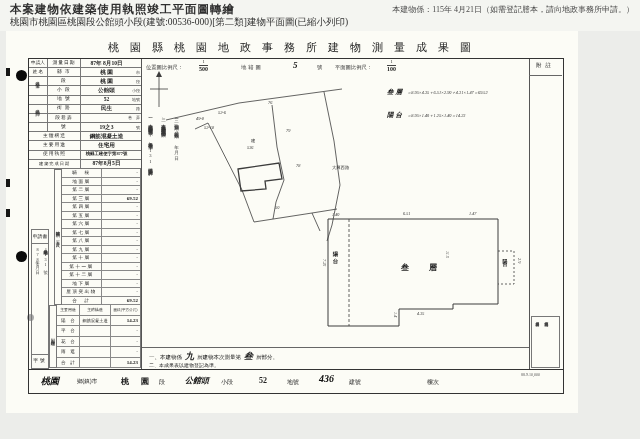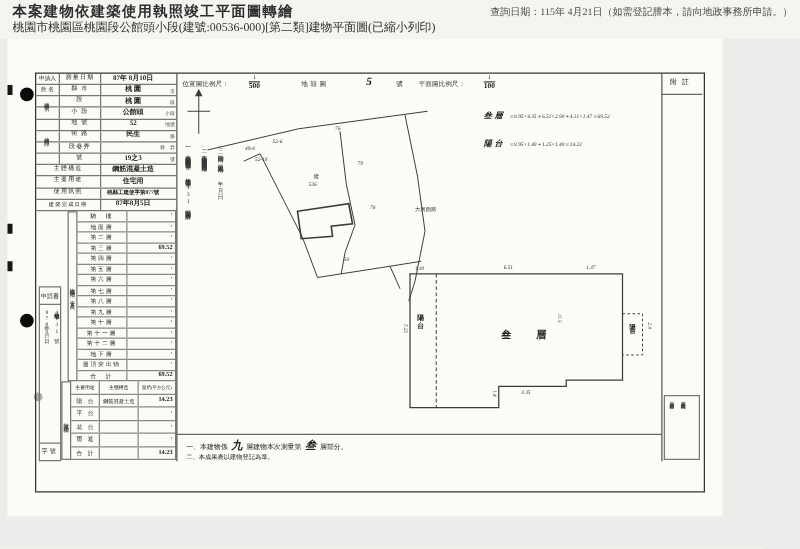--- a/index.html
+++ b/index.html
@@ -73,31 +73,32 @@
   .bc{position:absolute;white-space:nowrap;}
   .overlay{position:absolute;left:0;top:0;width:534px;height:334px;pointer-events:none;}
   .dot{position:absolute;border-radius:50%;background:#0b0b0b;}
   .tick{position:absolute;width:4px;height:8px;background:#151515;left:0;}
 </style>
 </head>
 <body>
 
 <div class="topband"></div>
 <div class="hdr1">本案建物依建築使用執照竣工平面圖轉繪</div>
-<div class="hdrq">查詢日期：115年 4月21日（如需登記謄本，請向地政事務所申請。）</div>
+<div class="hdrq">本建物係：115年 4月21日（如需登記謄本，請向地政事務所申請。）</div>
 <div class="hdr2">桃園市桃園區桃園段公館頭小段(建號:00536-000)[第二類]建物平面圖(已縮小列印)</div>
 
 <div class="scan">
   <div class="tick" style="top:37px"></div>
   <div class="tick" style="top:148px"></div>
   <div class="tick" style="top:178px"></div>
   <div class="dot" style="left:10px;top:39px;width:11px;height:11px"></div>
   <div class="dot" style="left:10px;top:220px;width:11px;height:11px"></div>
   <div class="dot" style="left:21px;top:283px;width:7px;height:7px;background:#aaa"></div>
 
+  <div class="title">桃園縣桃園地政事務所建物測量成果圖</div>
 
   <div class="frame">
 
     <svg class="overlay" viewBox="0 0 534 334">
       <g stroke="#3c3c3c" stroke-width="0.8" fill="none">
         <path d="M130,14 V48 M121,30 H139"></path>
         <path d="M137,61 L210,44 L313,30"></path>
         <path d="M166,70 L179,64 L213,131 L225,163"></path>
         <path d="M225,163 L283,154 L308,150"></path>
         <path d="M283,154 L291,172"></path>
@@ -376,14 +377,28 @@
     <div class="bnote2">二、本成果表以建物登記為準。</div>
 
     <div class="vline" style="left:112px;height:310px"></div>
     <div class="vline" style="left:500px;height:310px"></div>
     <div class="annex-h">附註</div>
     <div class="stamps">
       <div>地籍資料電傳列印
 本資料供參考使用</div>
     </div>
 
+    <div class="brow">
+      <div class="bc hand" style="left:12px;top:5px;font-size:9px">桃園</div>
+      <div class="bc" style="left:48px;top:8px;font-size:5.5px">鄉(鎮)市</div>
+      <div class="bc" style="left:92px;top:6px;font-size:8px;font-weight:bold;letter-spacing:5px">桃 園</div>
+      <div class="bc" style="left:130px;top:8px;font-size:6px">段</div>
+      <div class="bc hand" style="left:156px;top:5px;font-size:8px">公館頭</div>
+      <div class="bc" style="left:192px;top:8px;font-size:6px">小段</div>
+      <div class="bc" style="left:230px;top:6px;font-size:8px;font-weight:bold">52</div>
+      <div class="bc" style="left:258px;top:8px;font-size:6px">地號</div>
+      <div class="bc hand" style="left:290px;top:3px;font-size:10px">436</div>
+      <div class="bc" style="left:320px;top:8px;font-size:6px">建號</div>
+      <div class="bc" style="left:398px;top:8px;font-size:6px">樓次</div>
+      <div class="bc" style="left:492px;top:2px;font-size:4px;color:#555">88.9.10,000</div>
+    </div>
   </div>
 </div>
 
 </body></html>

